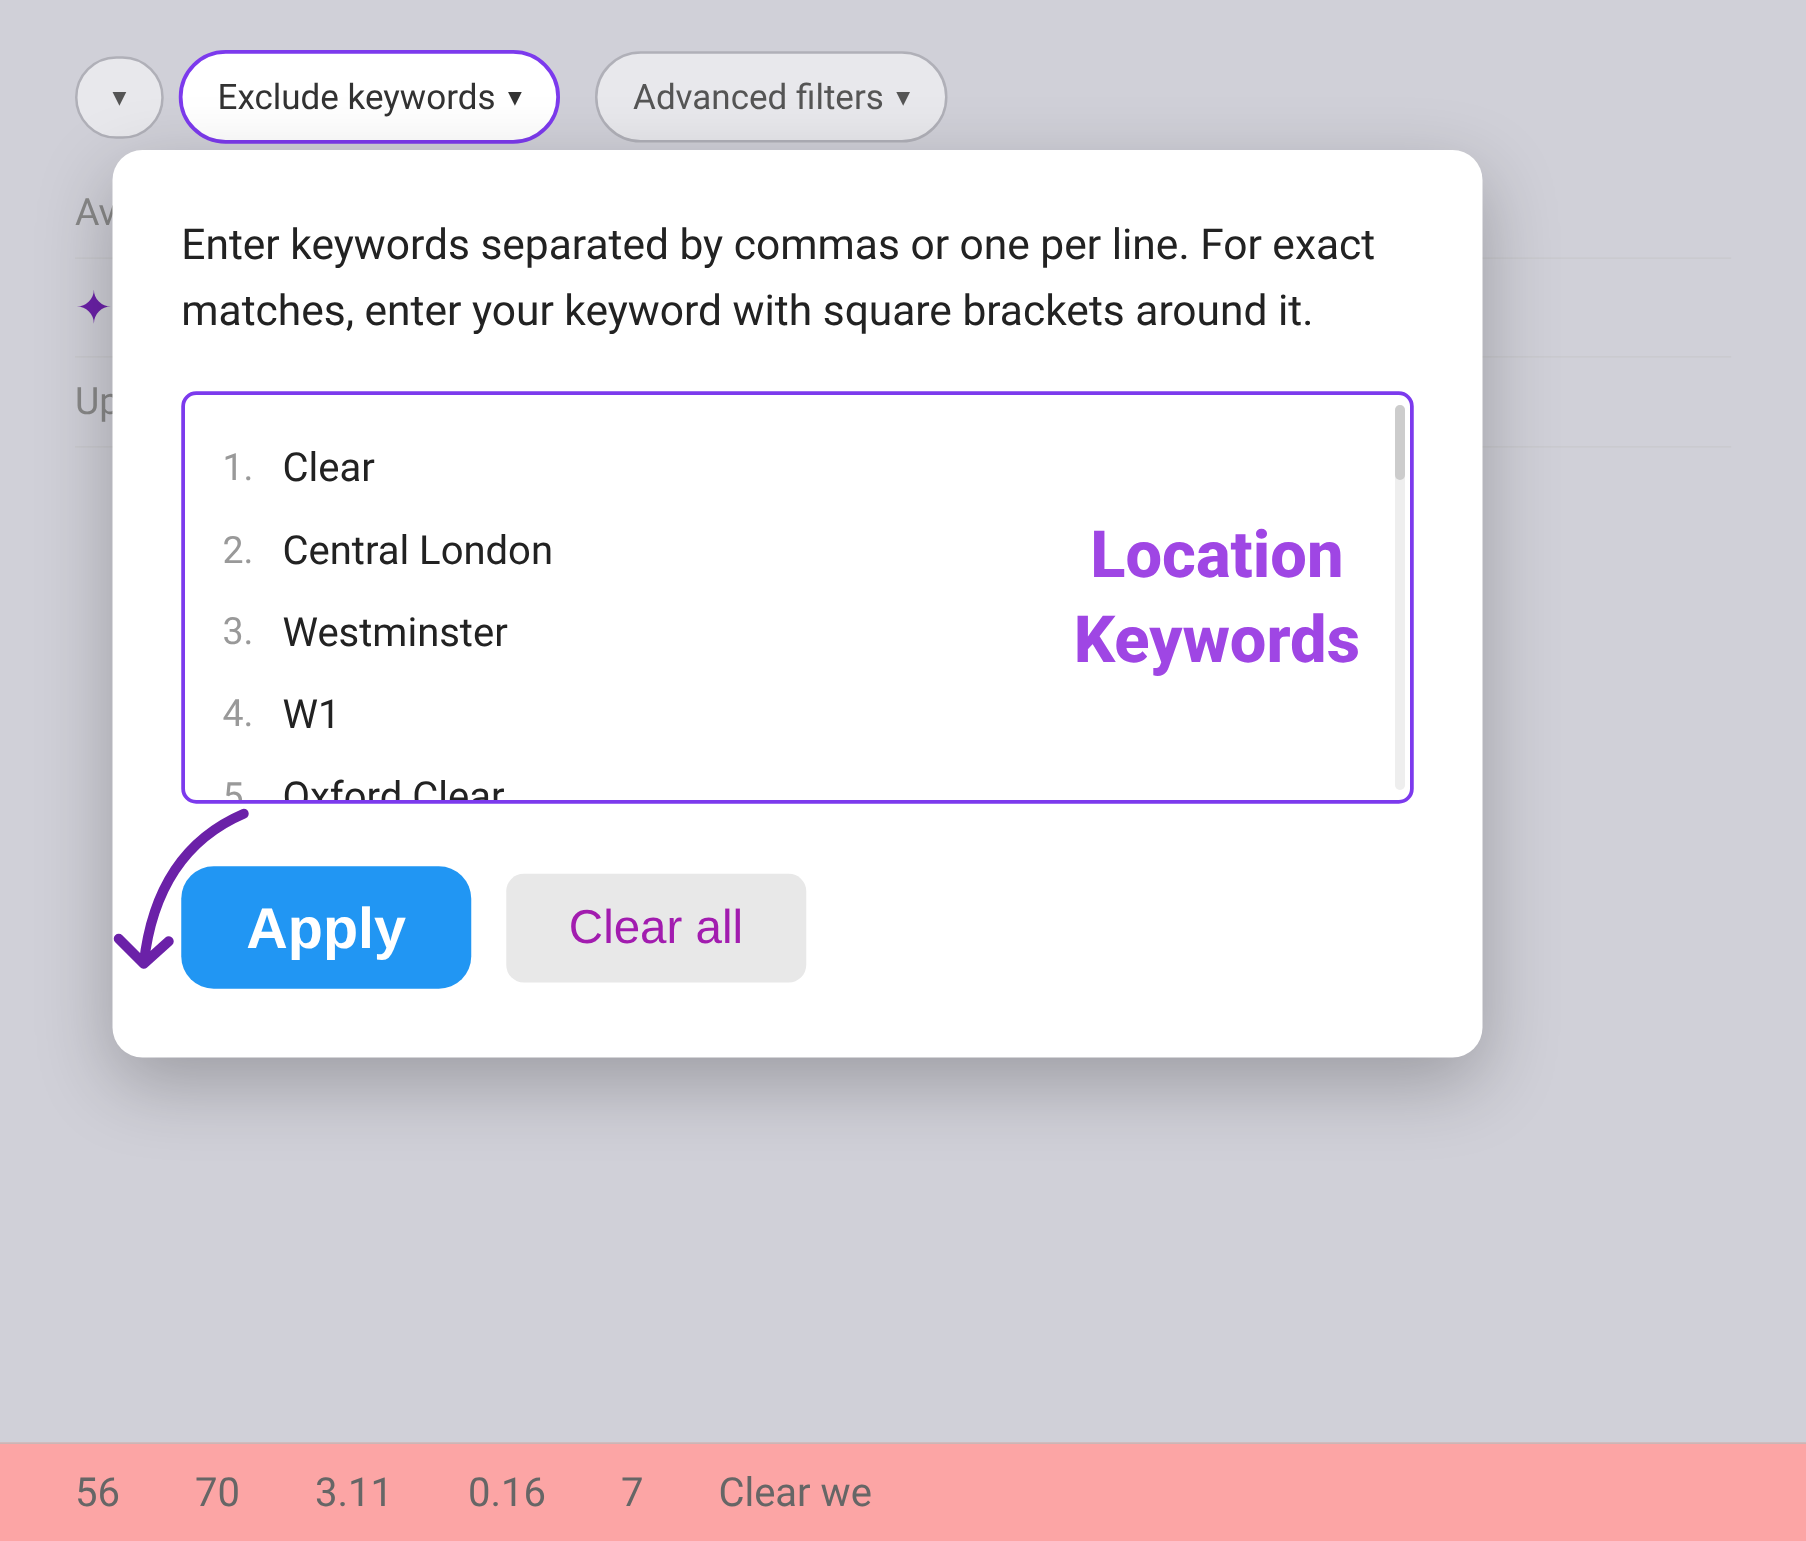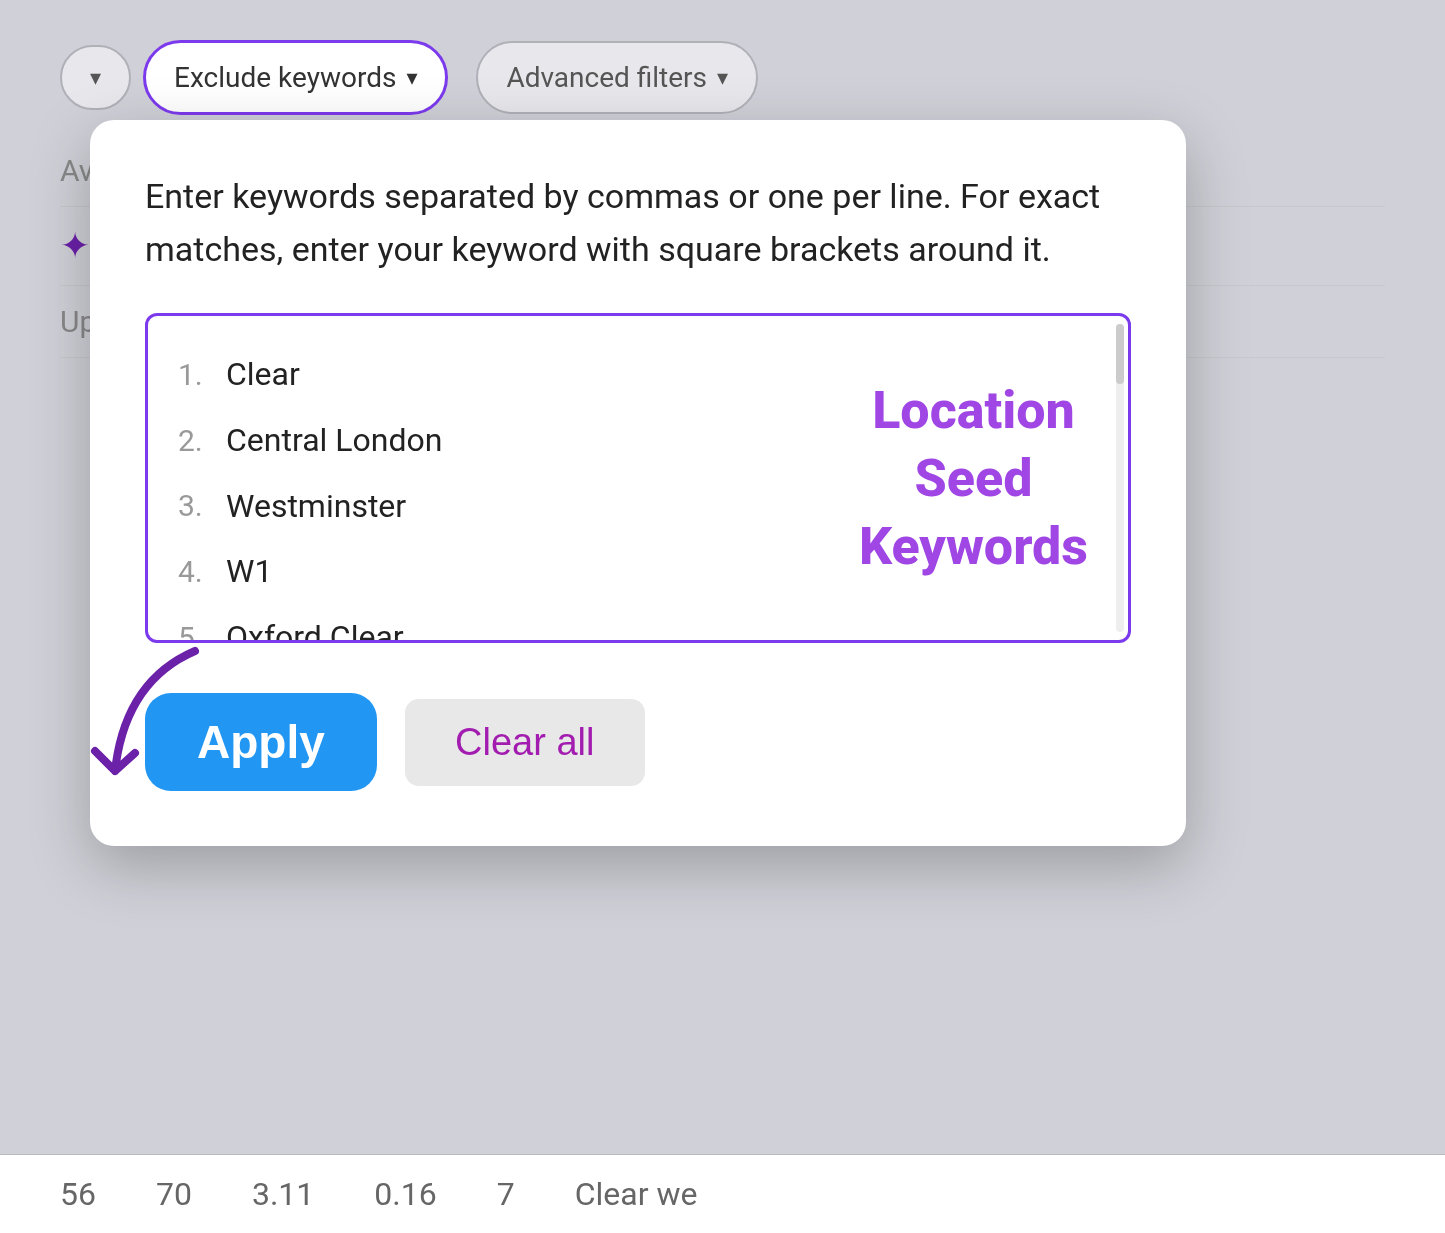--- a/index.html
+++ b/index.html
@@ -84,21 +84,21 @@
     .sparkle {
       color: #6b21a8;
       font-size: 36px;
     }
 
     .bg-numbers {
       display: flex;
       gap: 60px;
       padding: 20px 60px;
       border-top: 1px solid #bbb;
-      background: #ffffff;
+      background: #fca5a5;
     }
 
     .bg-num {
       color: #666;
       font-size: 32px;
     }
 
     
     .overlay {
       position: absolute;
@@ -318,21 +318,20 @@
           <span class="keyword-text">Oxford Clear</span>
         </div>
       </div>
 
       <div class="scrollbar-track">
         <div class="scrollbar-thumb"></div>
       </div>
 
       <div class="location-label">
         <div>Location</div>
-        <div>Seed</div>
         <div>Keywords</div>
       </div>
     </div>
 
     <div class="buttons-row">
 
       <svg class="arrow-annotation" viewBox="0 0 160 180" xmlns="http://www.w3.org/2000/svg">
         <path d="M 130 10 Q 60 40 50 130 L 30 110 M 50 130 L 70 112" stroke="#6b21a8" stroke-width="8" fill="none" stroke-linecap="round" stroke-linejoin="round"></path>
       </svg>
 

